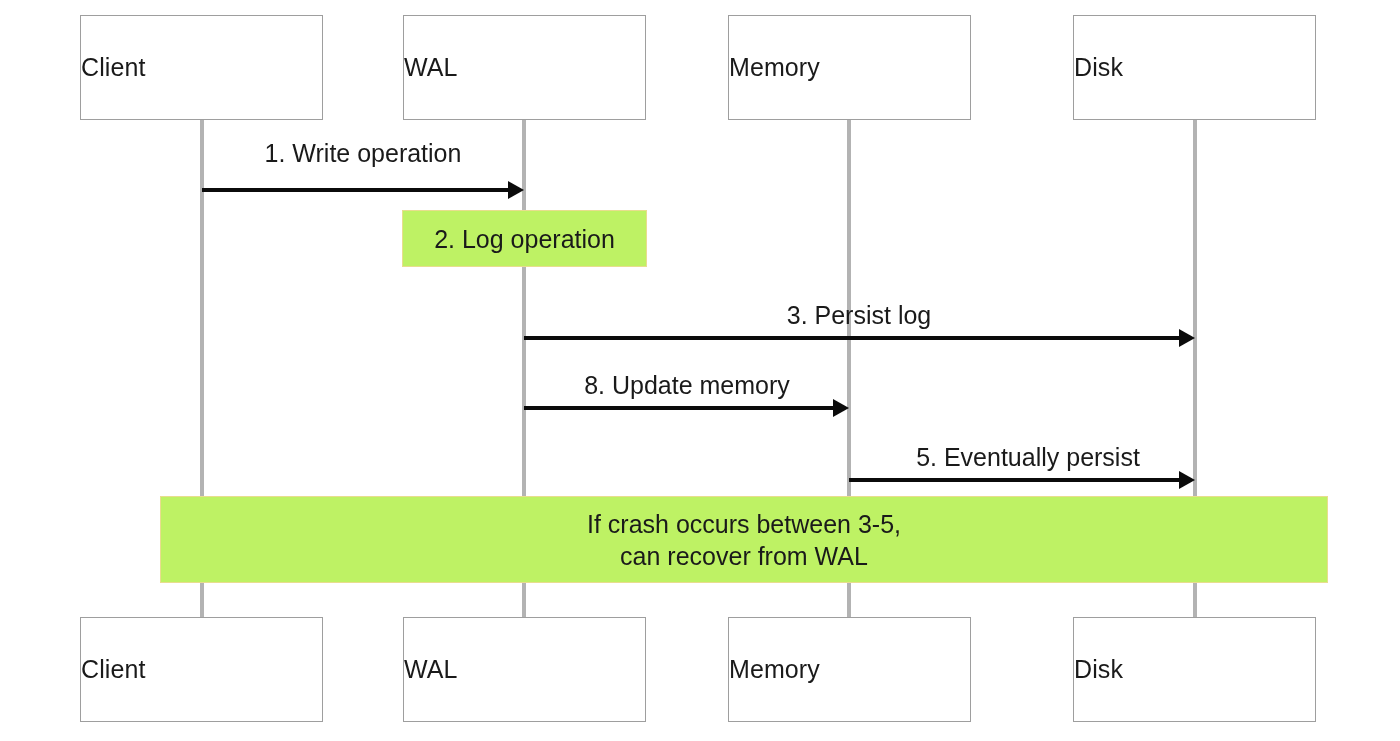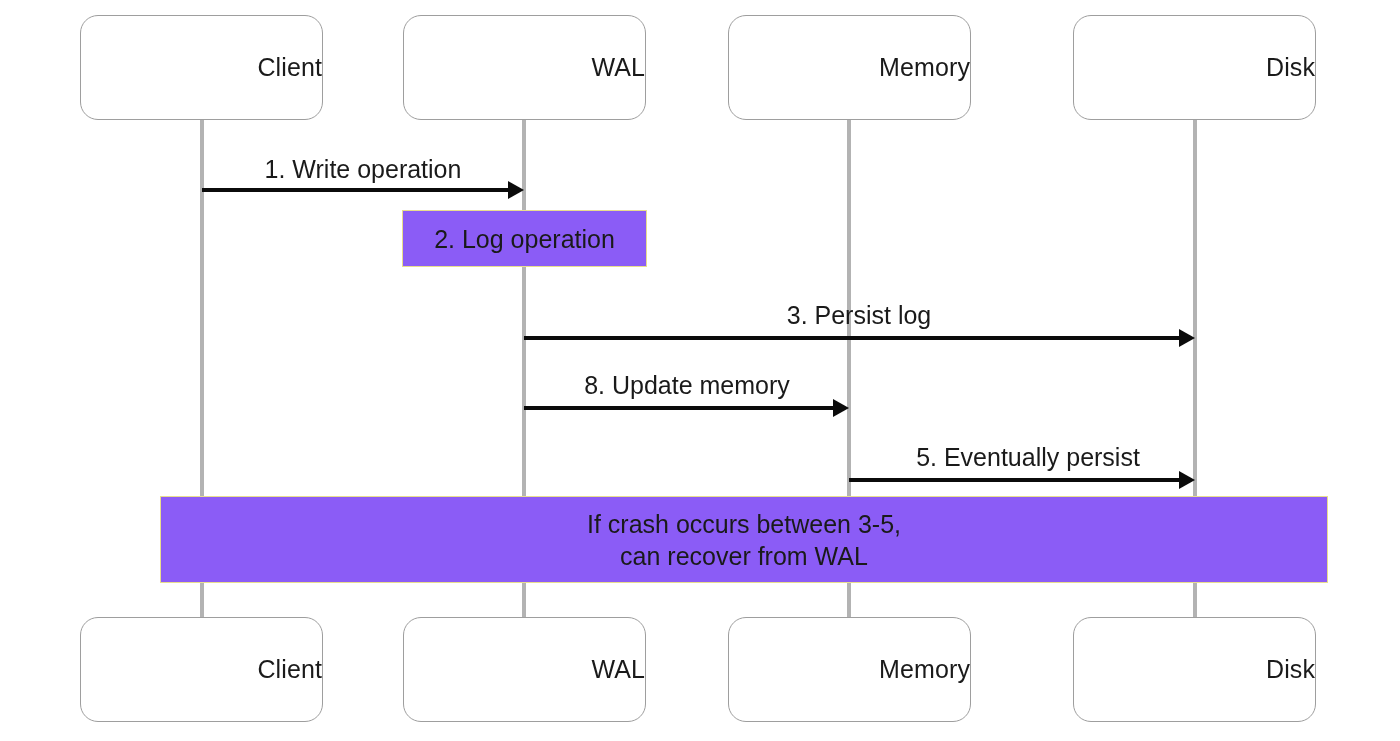--- a/index.html
+++ b/index.html
@@ -30,24 +30,24 @@
   }
 
   
   .participant {
     position: absolute;
     box-sizing: border-box;
     width: 243px;
     height: 105px;
     background: #ffffff;
     border: 1.4px solid #9e9e9e;
-    border-radius: 18px;
+    border-radius: 0;
     display: flex;
     align-items: center;
-    justify-content: flex-end;
+    justify-content: flex-start;
   }
   .participant-label {
     font-size: 25px;
     color: #1a1a1a;
     letter-spacing: 0.1px;
     line-height: 1;
   }
 
   
   .message {
@@ -77,21 +77,21 @@
     white-space: nowrap;
     text-align: center;
     line-height: 1;
     transform: translateX(-50%);
   }
 
   
   .note {
     position: absolute;
     box-sizing: border-box;
-    background: #8b5cf6;
+    background: #bef264;
     border: 1.3px solid #e8dd8e;
     display: flex;
     align-items: center;
     justify-content: center;
   }
   .note-text {
     font-size: 25px;
     color: #1a1a1a;
     text-align: center;
     line-height: 1.28;
@@ -127,21 +127,21 @@
     <div class="participant" style="left: 728px; top: 617px; width: 243px; height: 105px;">
       <span class="participant-label">Memory</span>
     </div>
     <div class="participant" style="left: 1073px; top: 617px; width: 243px; height: 105px;">
       <span class="participant-label">Disk</span>
     </div>
     <div class="message" style="left: 202px; top: 188px; width: 322px;">
       <div class="shaft" style="width: 309px;"></div>
       <div class="head" style="left: 306px;"></div>
     </div>
-    <div class="message-label" style="left: 363px; top: 157px;">1. Write operation</div>
+    <div class="message-label" style="left: 363px; top: 141px;">1. Write operation</div>
     <div class="message" style="left: 524px; top: 336px; width: 671px;">
       <div class="shaft" style="width: 658px;"></div>
       <div class="head" style="left: 655px;"></div>
     </div>
     <div class="message-label" style="left: 859px; top: 303px;">3. Persist log</div>
     <div class="message" style="left: 524px; top: 406px; width: 325px;">
       <div class="shaft" style="width: 312px;"></div>
       <div class="head" style="left: 309px;"></div>
     </div>
     <div class="message-label" style="left: 687px; top: 373px;">8. Update memory</div>

